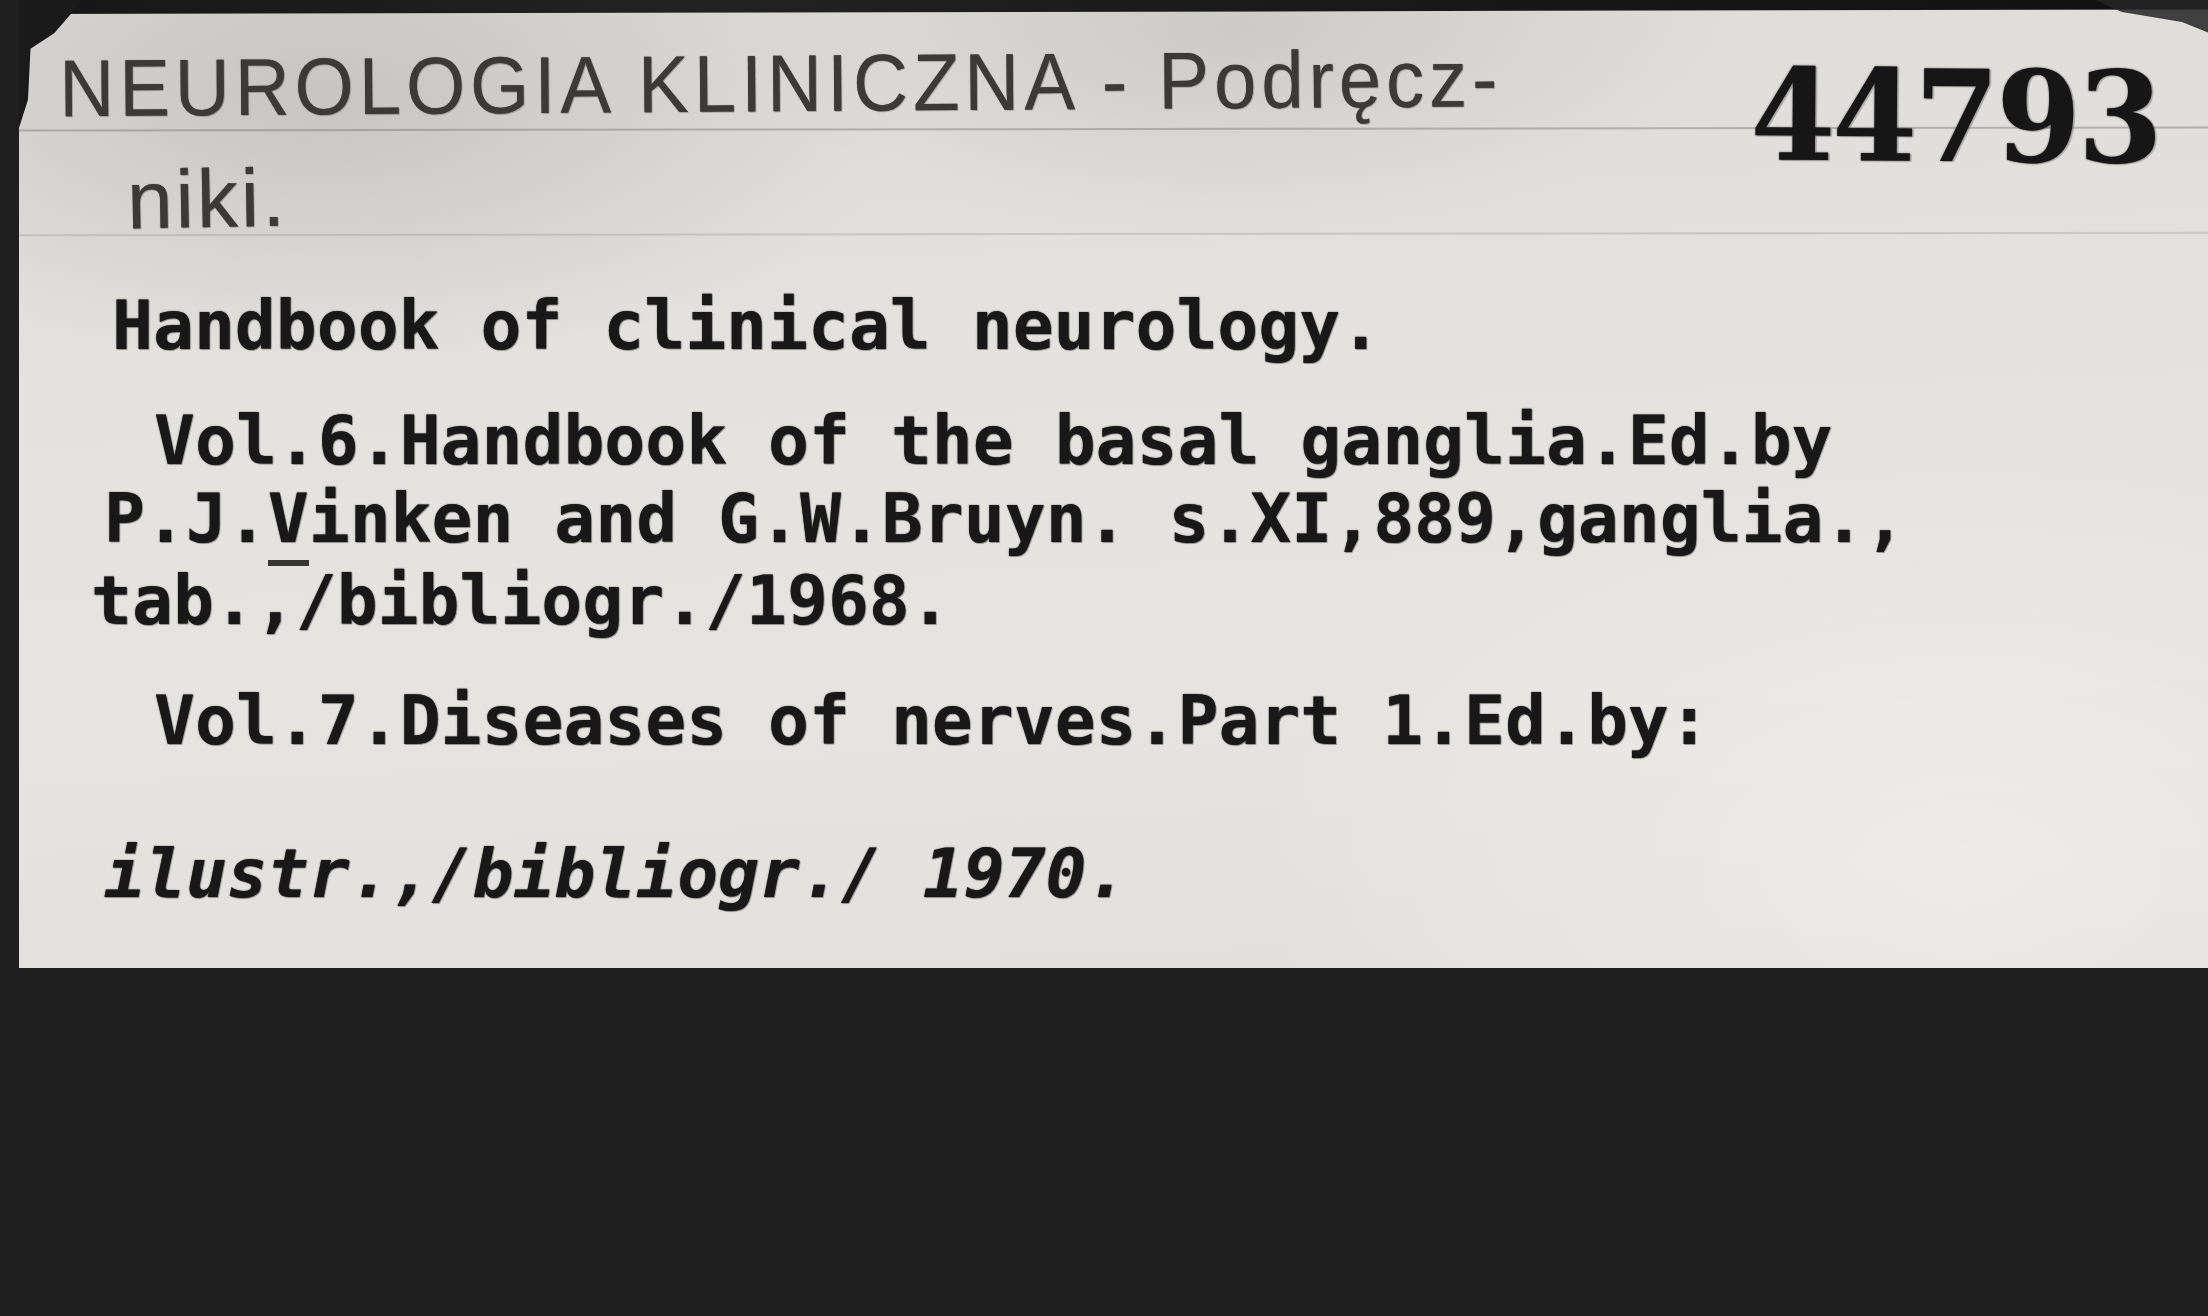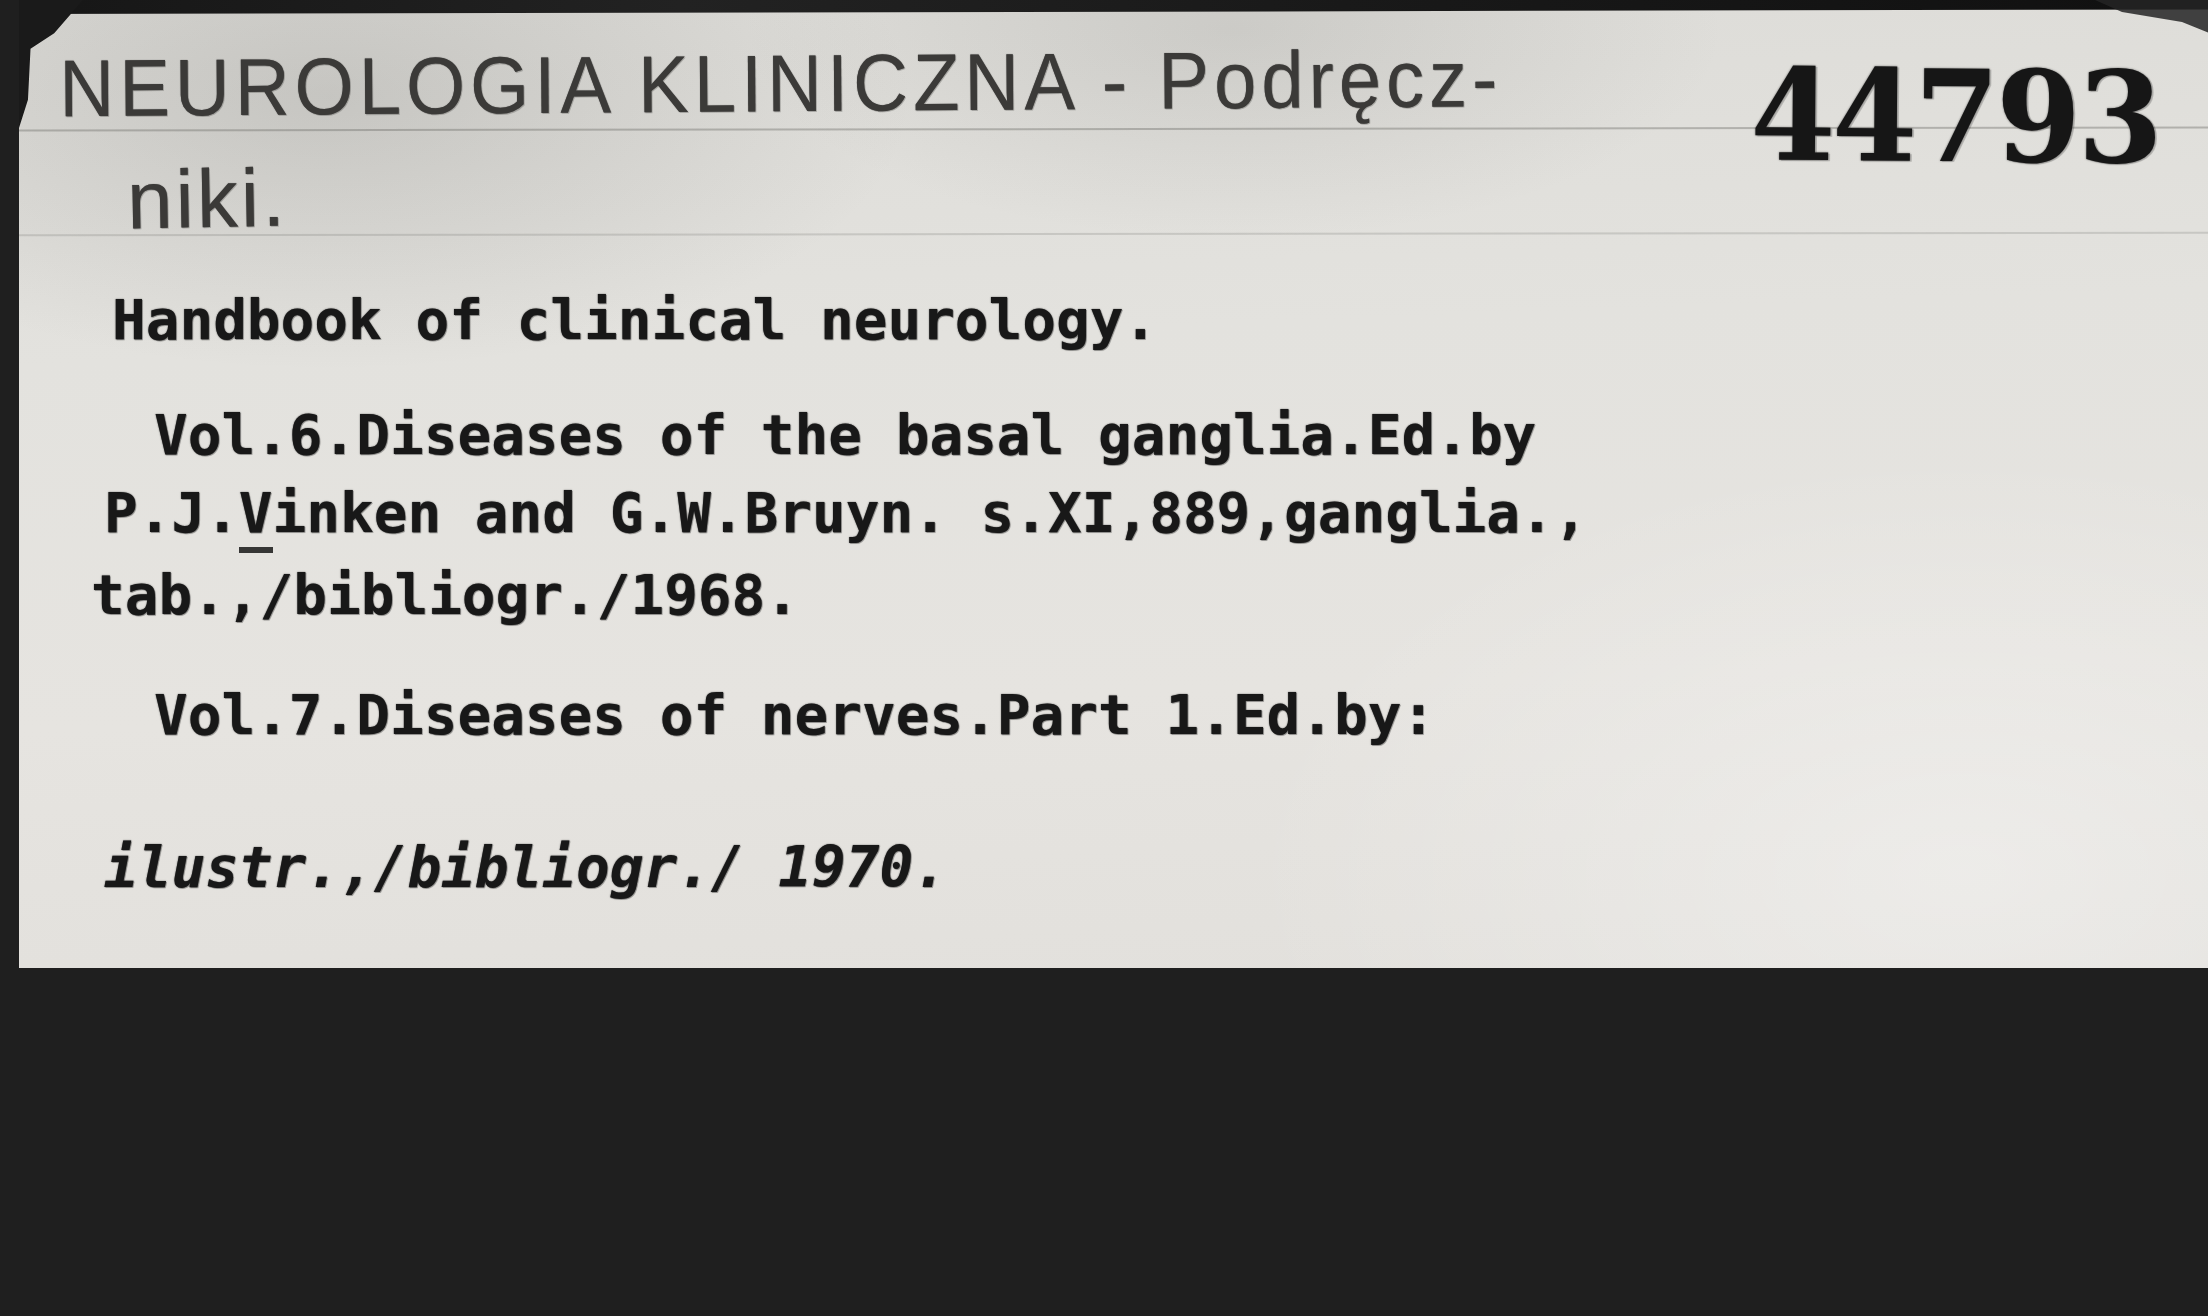--- a/index.html
+++ b/index.html
@@ -71,21 +71,21 @@
     transform-origin:left top;
     text-shadow:0 0 2px rgba(20,20,20,.65), 2px 1px 0 rgba(20,20,20,.18);
     white-space:nowrap;
   }
 
   
   .typed{
     position:absolute;
     font-family:"DejaVu Sans Mono", monospace;
     font-weight:bold;
-    font-size:56px;line-height:1;
+    font-size:68px;line-height:1;
     color:#181818;
     letter-spacing:0;
     white-space:nowrap;
     text-shadow:0 0 1.4px rgba(18,18,18,.8), 1px 1px 0 rgba(18,18,18,.28);
   }
   .t-title {top:292px;left:93px;}
   .t-v6l1  {top:407px;left:135px;}
   .t-v6l2  {top:485px;left:85px;}
   .t-v6l3  {top:567px;left:72px;}
   .t-v7l1  {top:687px;left:135px;}
@@ -127,21 +127,21 @@
   <div class="crease c2"></div>
 
   <div class="pen heading1">NEUROLOGIA KLINICZNA - Podręcz-</div>
 
   <div class="stamp">44793</div>
 
   <div class="pen heading2">niki.</div>
 
   <div class="typed t-title">Handbook of clinical neurology.</div>
 
-  <div class="typed t-v6l1">Vol.6.Diseases of the basal ganglia.Ed.by</div>
+  <div class="typed t-v6l1">Vol.6.Handbook of the basal ganglia.Ed.by</div>
 
   <div class="typed t-v6l2"><span>P.J.</span><span class="u">V</span><span>inken and G.W.Bruyn. s.XI,889,ganglia.,</span></div>
 
   <div class="typed t-v6l3">tab.,/bibliogr./1968.</div>
 
   <div class="typed t-v7l1">Vol.7.Diseases of nerves.Part 1.Ed.by:</div>
 
 
   <div class="typed t-v7l3">ilustr.,/bibliogr./ 1970.</div>
 

